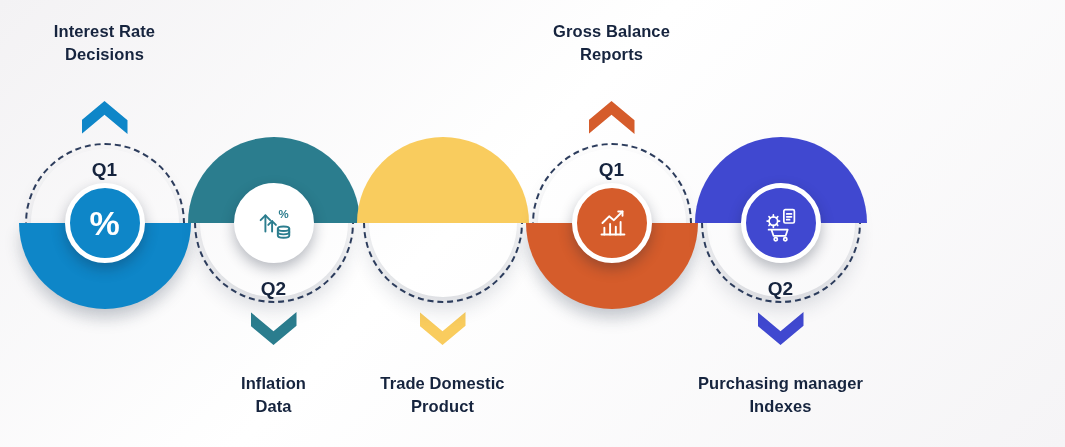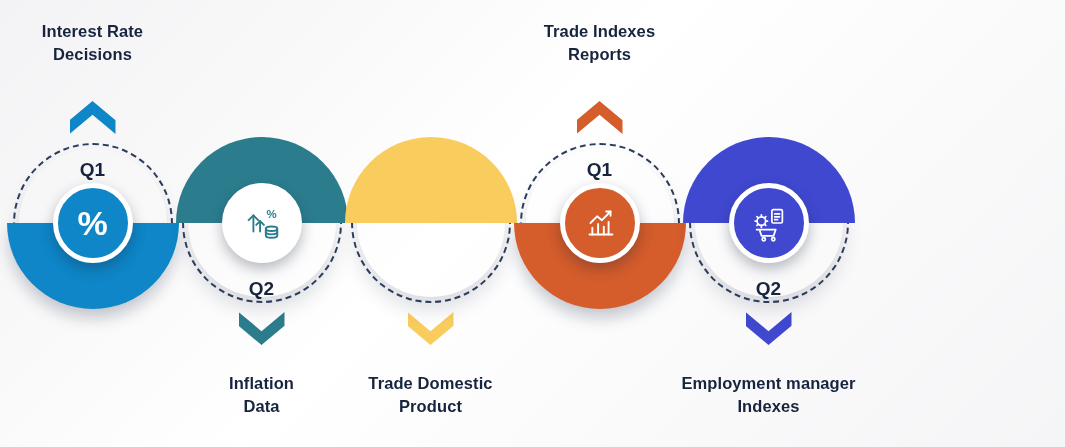--- a/index.html
+++ b/index.html
@@ -8,21 +8,21 @@
     font-family: "Liberation Sans", "DejaVu Sans", sans-serif;
     overflow: hidden;
   }
   .canvas {
     position: relative;
     width: 1065px; height: 447px;
   }
   .row {
     position: absolute; inset: 0;
     display: flex;
-    padding-left: 8px;
+    padding-left: 20px;
     align-items: flex-end;
   }
   .item {
     position: relative;
     width: 169px;
     height: 100%;
     flex: 0 0 169px;
   }
   .label {
     position: absolute;
@@ -172,21 +172,21 @@
 Product</div>
       <div class="chevron dir-down"></div>
       <div class="disc">
         <div class="disc-shadow"></div>
         <div class="dashed-ring"></div>
         <div class="semi"></div>
       </div>
     </div>
 
     <div class="item up" style="--c: #d55c2b;">
-      <div class="label">Trade Indexes
+      <div class="label">Gross Balance
 Reports</div>
       <div class="chevron dir-up"></div>
       <div class="disc">
         <div class="disc-shadow"></div>
         <div class="dashed-ring"></div>
         <div class="semi"></div>
         <div class="quarter">Q1</div>
         <div class="center filled">
           <svg viewBox="0 0 44 44" width="42" height="42">
             <g fill="none" stroke="currentColor" stroke-width="2" stroke-linecap="round" stroke-linejoin="round">
@@ -197,21 +197,21 @@
               <path d="M31 34 v-13"></path>
               <path d="M12 22 L19 15 L24 19 L33 10"></path>
               <path d="M28.5 10 H33 V14.5"></path>
             </g>
           </svg>
         </div>
       </div>
     </div>
 
     <div class="item down" style="--c: #4048d0;">
-      <div class="label">Employment manager
+      <div class="label">Purchasing manager
 Indexes</div>
       <div class="chevron dir-down"></div>
       <div class="disc">
         <div class="disc-shadow"></div>
         <div class="dashed-ring"></div>
         <div class="semi"></div>
         <div class="quarter">Q2</div>
         <div class="center filled">
           <svg viewBox="0 0 44 44" width="42" height="42">
             <g fill="none" stroke="currentColor" stroke-width="1.8" stroke-linecap="round" stroke-linejoin="round">

